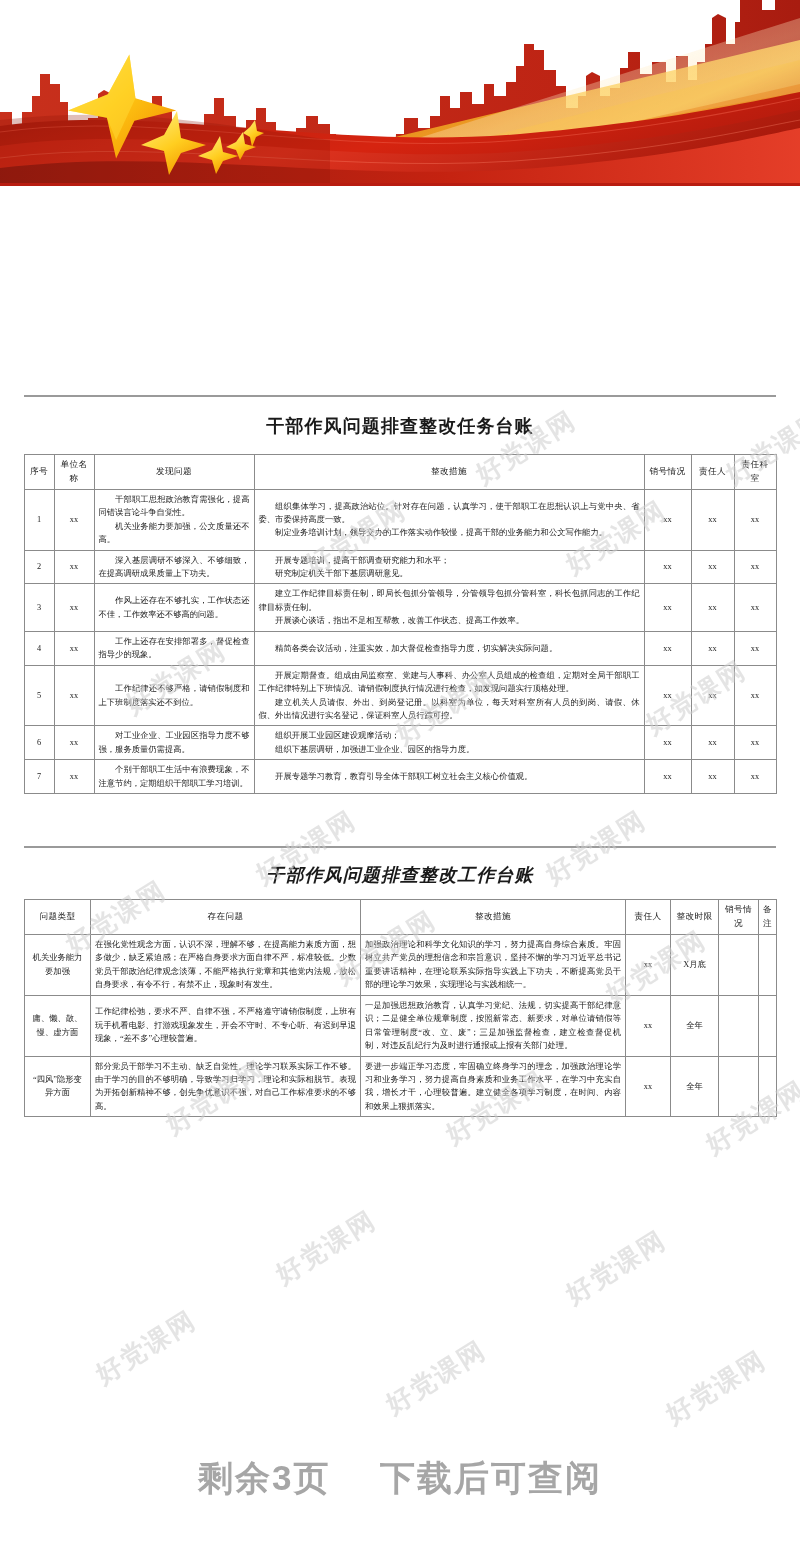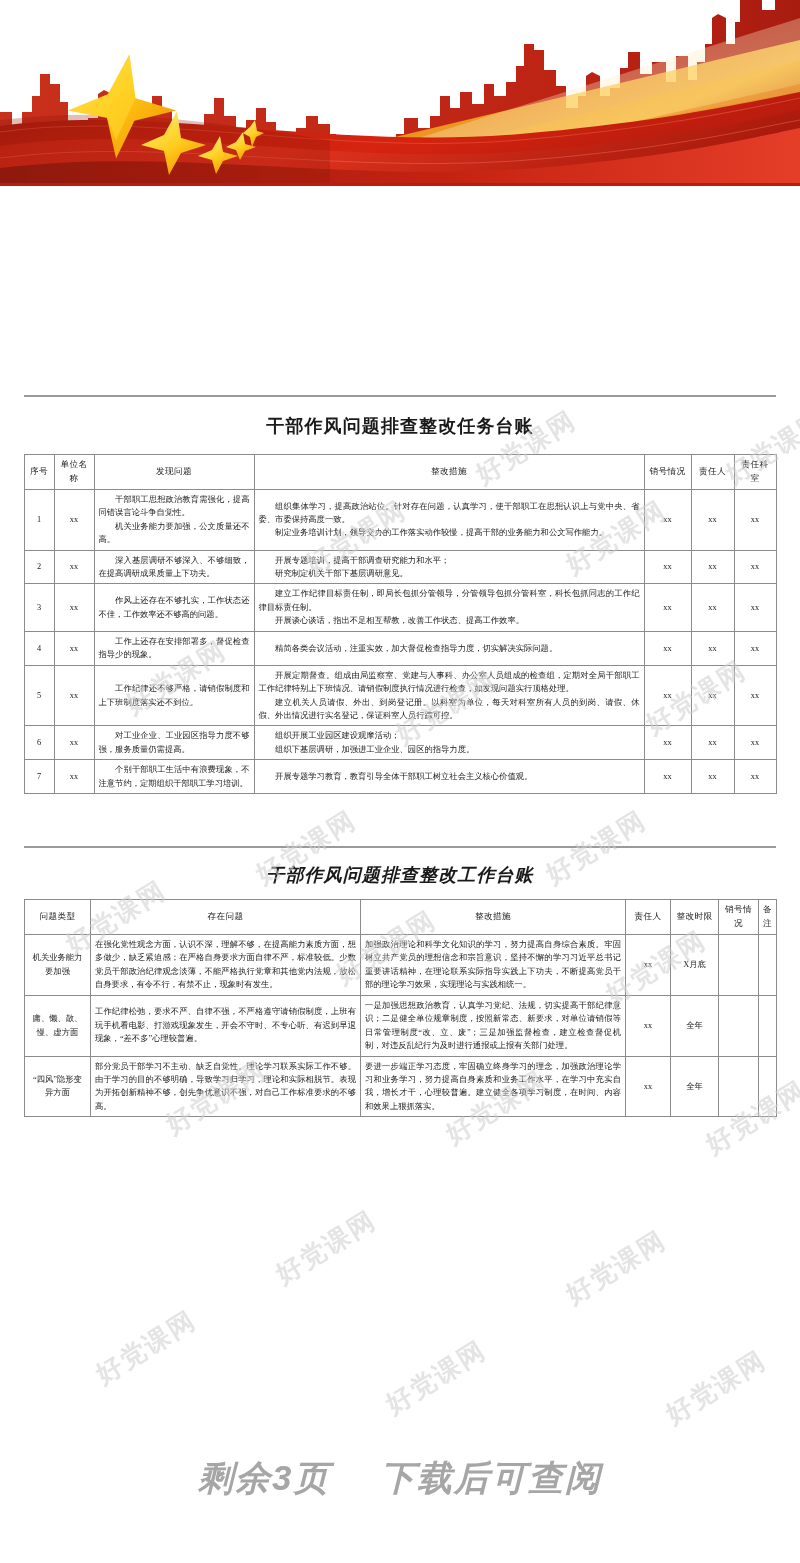--- a/index.html
+++ b/index.html
@@ -124,21 +124,20 @@
   .footer {
     position: absolute;
     left: 0; top: 1455px;
     width: 800px;
     text-align: center;
     color: #a6a6a6;
     font-size: 35px;
     font-weight: bold;
     letter-spacing: 2px;
     font-family: "Liberation Sans", "DejaVu Sans", sans-serif;
-    font-style: italic;
   }
   .footer .gap { display: inline-block; width: 26px; }
 </style>
 </head>
 <body>
 
 <div class="banner">
   <svg viewBox="0 0 800 186" preserveAspectRatio="none">
     <defs>
       <linearGradient id="gRedA" x1="0" y1="0" x2="1" y2="0.4">

